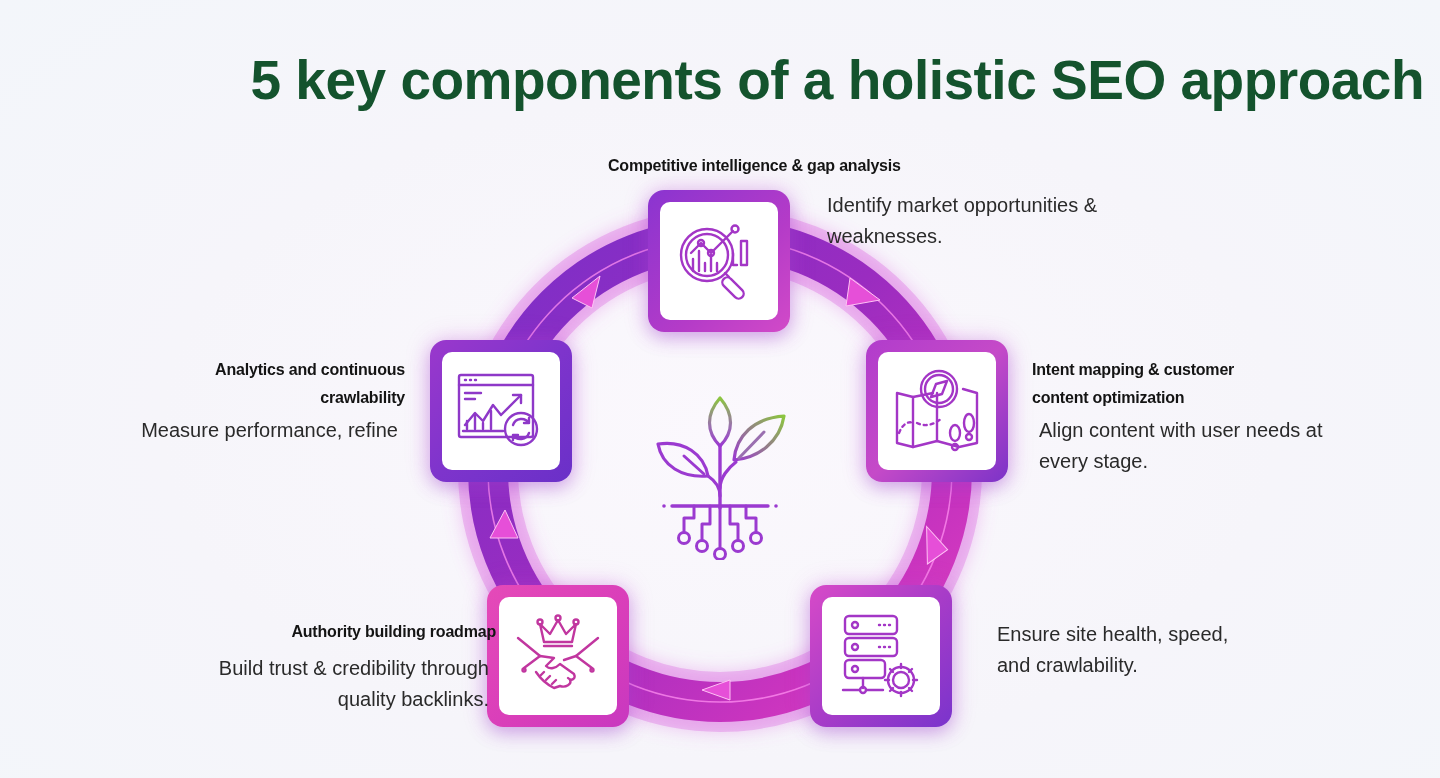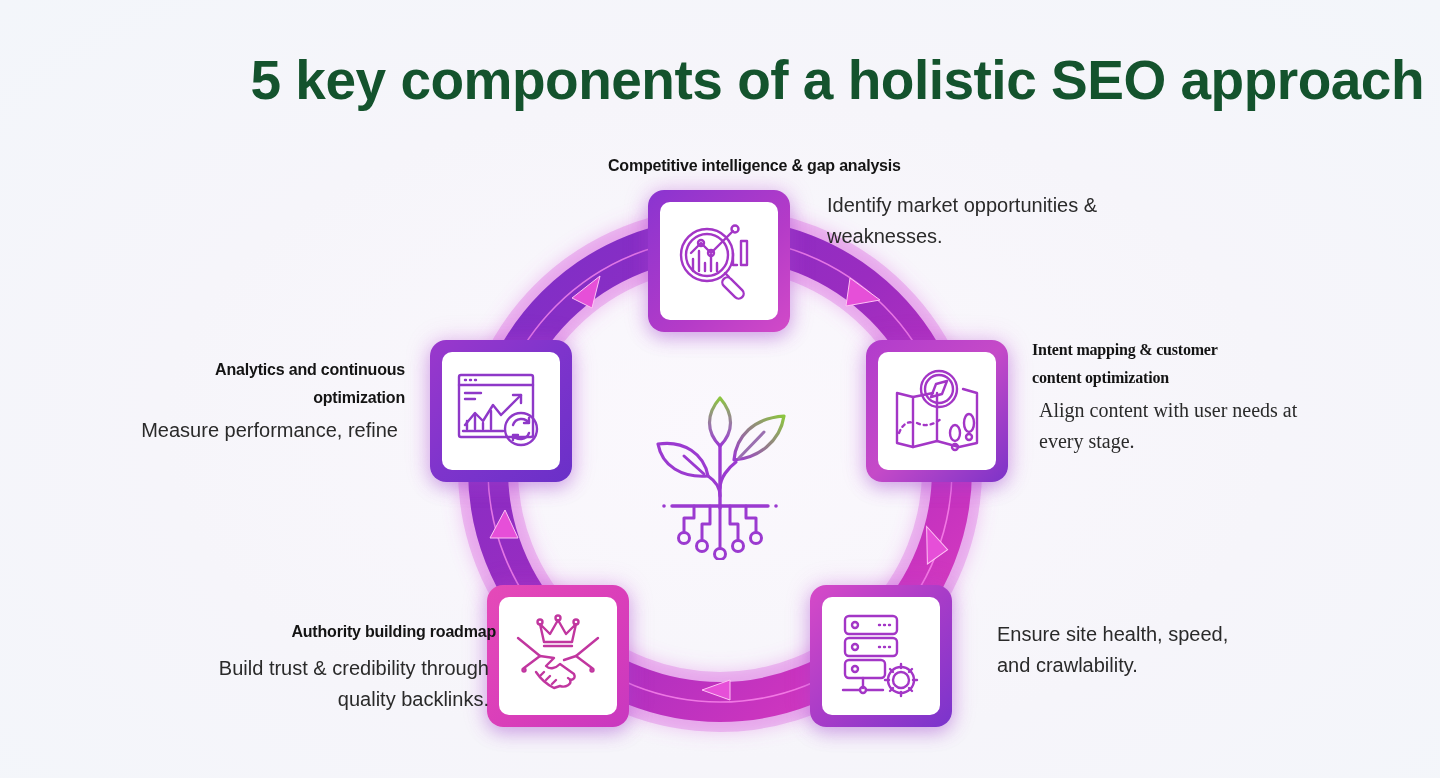--- a/index.html
+++ b/index.html
@@ -138,21 +138,21 @@
       <path d="M10 70 C14 60 20 58 24 60" stroke-dasharray="3 4"></path>
       <path d="M28 60 C36 64 44 62 52 56" stroke-dasharray="3 4"></path>
       <path d="M48 30 V78"></path>
       <ellipse cx="66" cy="70" rx="5" ry="8"></ellipse>
         <ellipse cx="80" cy="60" rx="5" ry="9"></ellipse>
       <circle cx="66" cy="84" r="3"></circle>
         <circle cx="80" cy="74" r="3"></circle>
     </svg>
   </div>
 </div>
-<div class="lbl" style="left:1032px; top:336px;font-family:Liberation Serif, serif;">
+<div class="lbl" style="left:1032px; top:356px;">
   <h3>Intent mapping &amp; customer</h3>
   <h3>content optimization</h3>
   <p style="margin-top:6px">Align content with user needs at</p>
   <p>every stage.</p>
 </div>
 
 <div class="node" style="left:810px; top:585px; background:linear-gradient(135deg,#d74ac8,#a83cc8 50%,#7a34cc);">
   <div class="inner">
     <svg viewBox="0 0 96 96" fill="none" stroke="#a336c6" stroke-width="2.4" stroke-linecap="round" stroke-linejoin="round">
       <rect x="12" y="8" width="52" height="18" rx="4"></rect>
@@ -213,15 +213,15 @@
       <path d="M14 66 V58 M22 66 V52 M30 66 V60 M38 66 V48"></path>
         <path d="M10 68 H50"></path>
       <circle cx="68" cy="66" r="16"></circle>
       <path d="M60 62 A9 9 0 0 1 76 60 M76 60 L76 55 M76 60 L71 60"></path>
       <path d="M76 70 A9 9 0 0 1 60 72 M60 72 L60 77 M60 72 L65 72"></path>
     </svg>
   </div>
 </div>
 <div class="lbl right" style="right:1035px; top:356px;">
   <h3>Analytics and continuous</h3>
-  <h3>optimization</h3>
+  <h3>crawlability</h3>
   <p style="margin-top:6px">Measure performance, refine</p>
 </div>
 
 </body></html>

